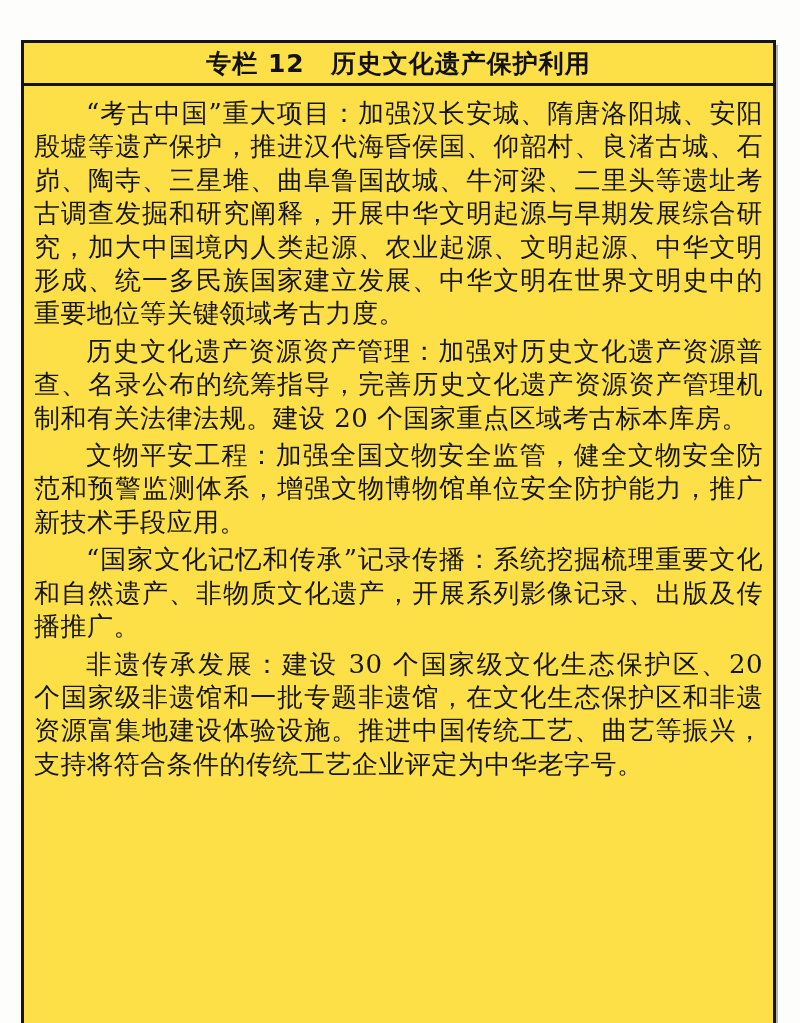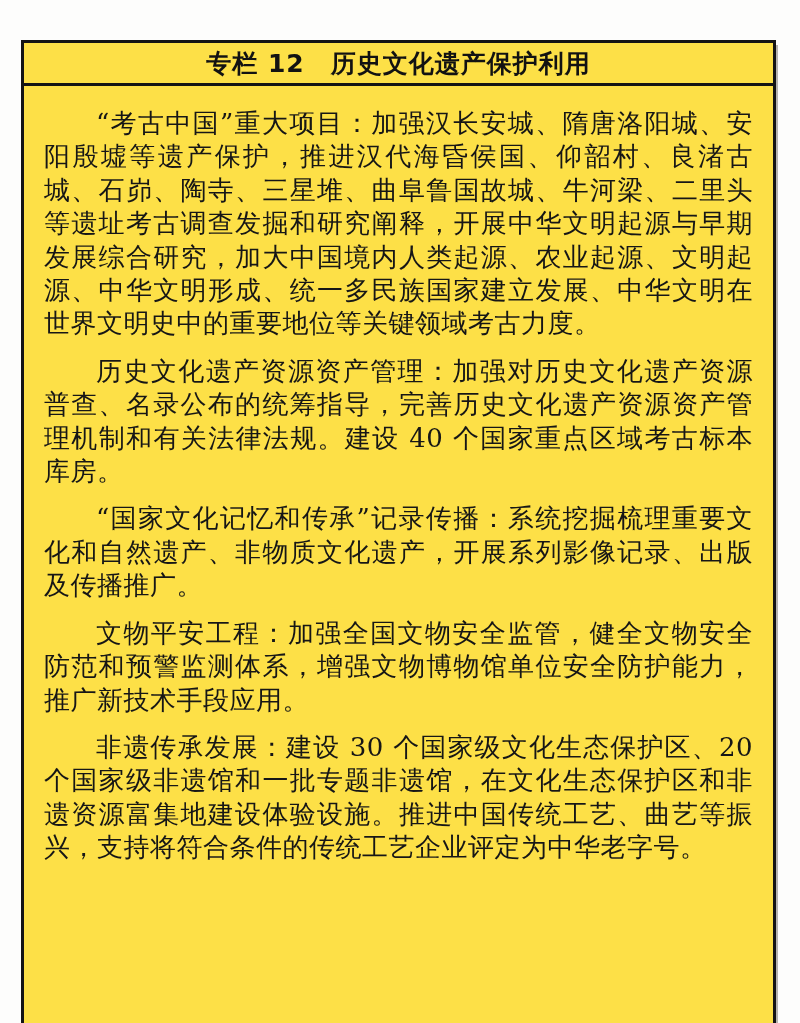--- a/index.html
+++ b/index.html
@@ -42,38 +42,38 @@
     font-size: 25px;
     color: #121212;
     letter-spacing: 1px;
     white-space: nowrap;
   }
   .panel-body {
     padding: 7px 6px 0 6px;
     color: #161616;
   }
   .panel-body p {
-    margin: 14px;
+    margin: 4px;
     font-size: 26px;
     line-height: 33.4px;
     text-align: justify;
     text-justify: inter-ideograph;
     text-indent: 2em;
     letter-spacing: 0.5px;
   }
 </style>
 </head>
 <body>
 
 <div class="page">
   <div class="panel">
     <div class="panel-header">
       <span class="panel-title">专栏 12　历史文化遗产保护利用</span>
     </div>
     <div class="panel-body">
       <p>“考古中国”重大项目：加强汉长安城、隋唐洛阳城、安阳殷墟等遗产保护，推进汉代海昏侯国、仰韶村、良渚古城、石峁、陶寺、三星堆、曲阜鲁国故城、牛河梁、二里头等遗址考古调查发掘和研究阐释，开展中华文明起源与早期发展综合研究，加大中国境内人类起源、农业起源、文明起源、中华文明形成、统一多民族国家建立发展、中华文明在世界文明史中的重要地位等关键领域考古力度。</p>
-      <p>历史文化遗产资源资产管理：加强对历史文化遗产资源普查、名录公布的统筹指导，完善历史文化遗产资源资产管理机制和有关法律法规。建设 40 个国家重点区域考古标本库房。</p>
+      <p>历史文化遗产资源资产管理：加强对历史文化遗产资源普查、名录公布的统筹指导，完善历史文化遗产资源资产管理机制和有关法律法规。建设 20 个国家重点区域考古标本库房。</p>
+      <p>文物平安工程：加强全国文物安全监管，健全文物安全防范和预警监测体系，增强文物博物馆单位安全防护能力，推广新技术手段应用。</p>
       <p>“国家文化记忆和传承”记录传播：系统挖掘梳理重要文化和自然遗产、非物质文化遗产，开展系列影像记录、出版及传播推广。</p>
-      <p>文物平安工程：加强全国文物安全监管，健全文物安全防范和预警监测体系，增强文物博物馆单位安全防护能力，推广新技术手段应用。</p>
       <p>非遗传承发展：建设 30 个国家级文化生态保护区、20 个国家级非遗馆和一批专题非遗馆，在文化生态保护区和非遗资源富集地建设体验设施。推进中国传统工艺、曲艺等振兴，支持将符合条件的传统工艺企业评定为中华老字号。</p>
     </div>
   </div>
 </div>
 
 </body></html>

